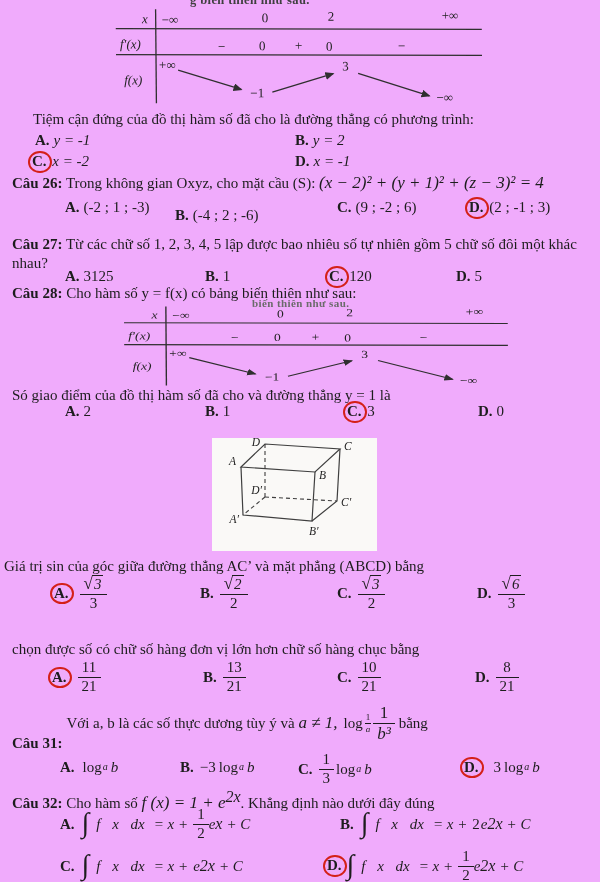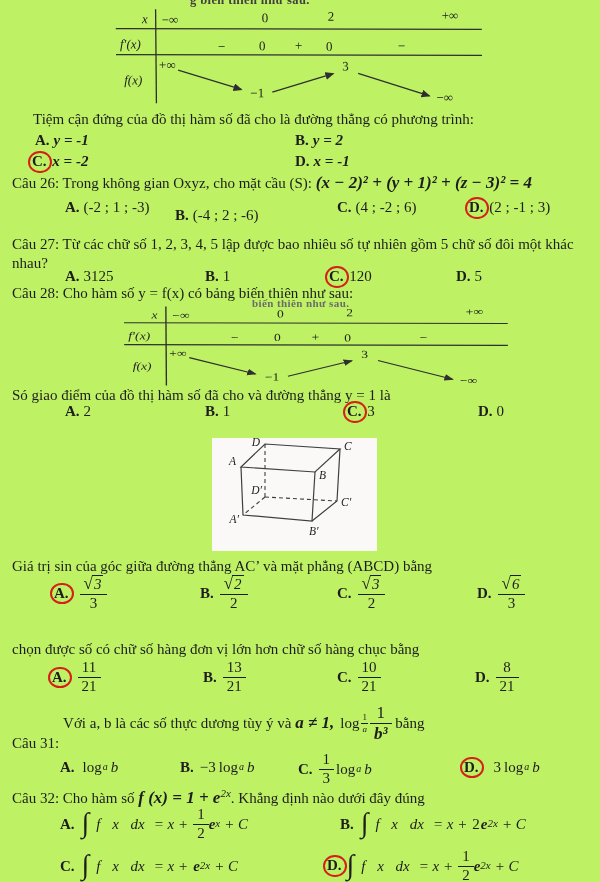--- a/index.html
+++ b/index.html
@@ -1,20 +1,20 @@
 <!DOCTYPE html>
 <html><head>
 <meta charset="utf-8">
 <style>
   html,body{margin:0;padding:0;background:#ffffff;}
-  .page{position:relative;width:600px;height:882px;background:#bef264;overflow:hidden;
+  .page{position:relative;width:600px;height:882px;background:#f0abfc;overflow:hidden;
         font-family:"Liberation Serif","DejaVu Serif",serif;color:#1d1d1d;font-size:15px;line-height:1.25;}
   .abs{position:absolute;white-space:nowrap;}
-  .b{font-weight:400;margin-top:40px;}
-  .it{font-style:italic;font-weight:bold;}
+  .b{font-weight:700;margin-top:40px;}
+  .it{font-style:italic;}
   .f17{font-size:17px;}
   .k{font-weight:700;margin-right:4px;}
   .circ{display:inline-block;border:2.4px solid #d42018;border-radius:50%;
         padding:0 3px 1px 2px;margin:-3px -3px -3px -5px;line-height:1.1;}
   
   .frac{display:inline-block;vertical-align:middle;text-align:center;line-height:1.05;}
   .frac .fn{display:block;padding:0 4px 1px;border-bottom:1.2px solid #1d1d1d;}
   .frac .fd{display:block;padding:1px 4px 0;}
   .sqr{display:inline-flex;align-items:flex-start;font-style:italic;}
   .sqr .rs{font-style:normal;font-size:17px;line-height:1;margin-right:-1px;}
@@ -26,21 +26,21 @@
   .lsub{font-size:10px;font-style:italic;margin:0 1px;}
   .larg{font-style:italic;margin-left:2px;}
   .logsubfrac{display:inline-block;vertical-align:-13px;font-size:9px;text-align:center;line-height:1;margin:0 2px;}
   .logsubfrac .fn{display:block;border-bottom:0.8px solid #1d1d1d;padding:0 1px 1px;}
   .logsubfrac .fd{display:block;padding-top:1px;font-style:italic;}
   
   .intopt{display:flex;align-items:center;}
   .intsign{font-size:28px;line-height:1;margin:0 7px 2px 3px;font-style:italic;}
   .ib{font-style:italic;word-spacing:8px;margin-right:9px;}
   .mq{font-style:italic;margin-right:5px;}
-  sup.s{font-size:11px;font-style:italic;}
+  sup.s{font-size:16px;font-style:italic;}
   .coef{font-style:normal;margin-right:1px;}
   
   .scrap{color:#3f3f3f;font-weight:700;font-size:12.5px;letter-spacing:.4px;}
   .scrap2{color:#6b6b6b;font-weight:700;font-size:11px;letter-spacing:.4px;}
   .figbg{background:#faf9f7;}
   svg text{font-family:"Liberation Serif","DejaVu Serif",serif;}
 </style>
 </head>
 <body>
 
@@ -90,21 +90,21 @@
   <div class="abs" style="left:33px;top:152px"><span class="k circ">C.</span> <span class="it">x = -2</span></div>
   <div class="abs" style="left:295px;top:152px"><span class="k">D.</span><span class="it">x = -1</span></div>
 
   <div class="abs" style="left:12px;top:172px">
     <span class="b">Câu 26:</span>
     <span>Trong không gian Oxyz, cho mặt cầu (S):</span>
     <span class="it f17">(x − 2)² + (y + 1)² + (z − 3)² = 4</span>
   </div>
   <div class="abs" style="left:65px;top:198px"><span class="k">A.</span><span>(-2 ; 1 ; -3)</span></div>
   <div class="abs" style="left:175px;top:206px"><span class="k">B.</span><span>(-4 ; 2 ; -6)</span></div>
-  <div class="abs" style="left:337px;top:198px"><span class="k">C.</span><span>(4 ; -2 ; 6)</span></div>
+  <div class="abs" style="left:337px;top:198px"><span class="k">C.</span><span>(9 ; -2 ; 6)</span></div>
   <div class="abs" style="left:470px;top:198px"><span class="k circ">D.</span> <span>(2 ; -1 ; 3)</span></div>
 
   <div class="abs" style="left:12px;top:235px">
     <span class="b">Câu 27:</span>
     <span>Từ các chữ số 1, 2, 3, 4, 5 lập được bao nhiêu số tự nhiên gồm 5 chữ số đôi một khác</span>
   </div>
   <div class="abs" style="left:12px;top:254px">nhau?</div>
   <div class="abs" style="left:65px;top:267px"><span class="k">A.</span><span>3125</span></div>
   <div class="abs" style="left:205px;top:267px"><span class="k">B.</span><span>1</span></div>
   <div class="abs" style="left:330px;top:267px"><span class="k circ">C.</span> <span>120</span></div>
@@ -175,21 +175,21 @@
       <text x="107" y="41">B</text>
       <text x="132" y="12">C</text>
       <text x="48" y="8" text-anchor="end">D</text>
       <text x="27" y="85" text-anchor="end">A′</text>
       <text x="97" y="97">B′</text>
       <text x="129" y="68">C′</text>
       <text x="50" y="56" text-anchor="end">D′</text>
     </g>
   </svg>
 
-  <div class="abs" style="left:12px;top:557px">Giá trị sin của góc giữa đường thẳng AC’ và mặt phẳng (ABCD) bằng</div>
+  <div class="abs" style="left:4px;top:557px">Giá trị sin của góc giữa đường thẳng AC’ và mặt phẳng (ABCD) bằng</div>
 
   <div class="abs fopt" style="left:55px;top:575px">
     <span class="k circ">A.</span>
     <span class="frac">
         <span class="fn"><span class="sqr">
             <span class="rs">√</span>
             <span class="rc">3</span>
           </span></span>
         <span class="fd">3</span>
       </span>

